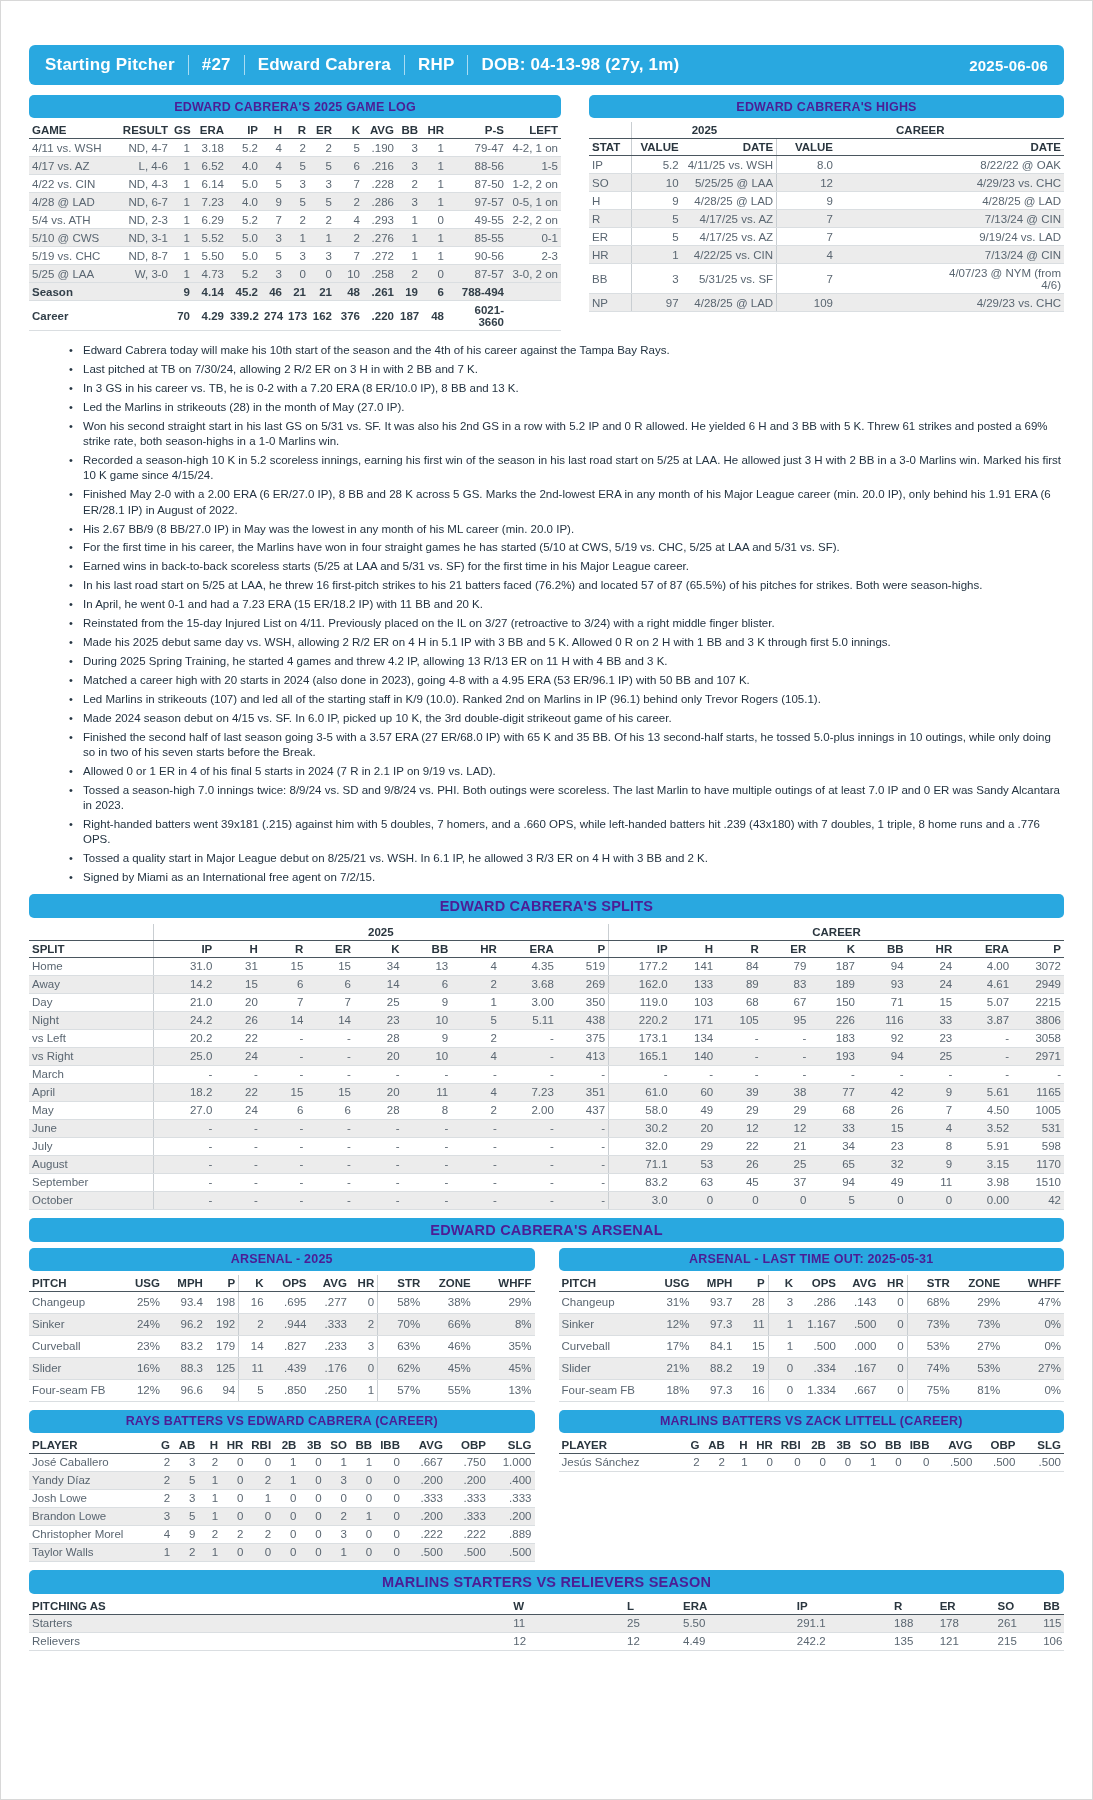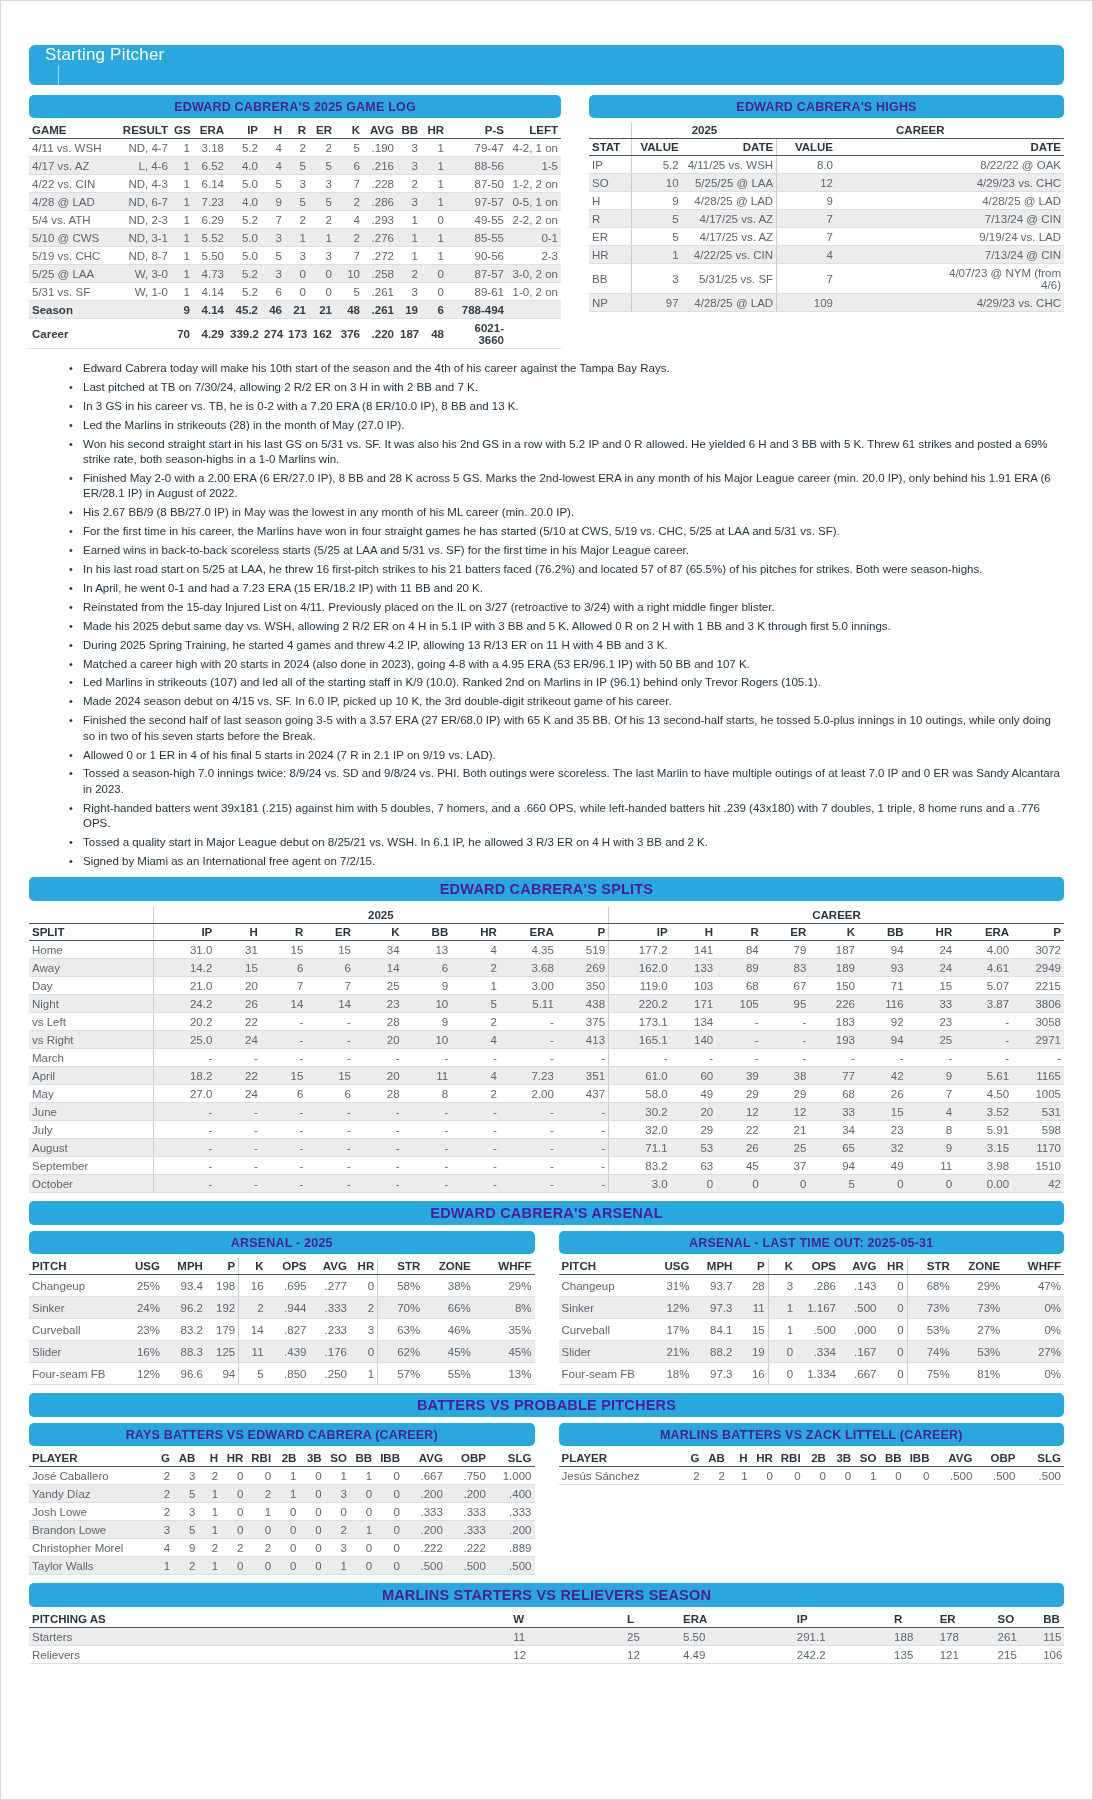--- a/index.html
+++ b/index.html
@@ -4,22 +4,22 @@
 <style>
   html,body{margin:0;padding:0;background:#ffffff;}
   .page{
     width:1093px;height:1800px;box-sizing:border-box;
     padding:44px 28px 0 28px;border:1px solid #d8d8d8;background:#fff;
     overflow:hidden;font-family:"Liberation Sans", sans-serif;
   }
   
   .bar-main{
     height:40px;border-radius:6px;background:#29a8e0;color:#fff;
-    display:flex;padding:0 16px;box-sizing:border-box;
-    font-weight:normal;font-size:17px;letter-spacing:.2px;flex-direction:column;
+    display:flex;align-items:center;padding:0 16px;box-sizing:border-box;
+    font-weight:bold;font-size:17px;letter-spacing:.2px;
   }
   .bar-main .divider{width:1px;height:20px;background:rgba(255,255,255,.6);margin:0 13px;flex:0 0 auto;}
   .bar-main .date{margin-left:auto;font-size:15px;}
   
   .title-bar{
     height:24px;border-radius:5px;background:#29a8e0;color:#4c1d95;
     display:flex;align-items:center;justify-content:center;
     font-weight:bold;font-size:14.5px;letter-spacing:.2px;
   }
   .title-bar.small{font-size:12.5px;height:23px;}
@@ -238,36 +238,20 @@
               <td>3</td>
               <td>0</td>
               <td>0</td>
               <td>10</td>
               <td>.258</td>
               <td>2</td>
               <td>0</td>
               <td>87-57</td>
               <td>3-0, 2 on</td>
             </tr>
-            <tr>
-              <td>5/31 vs. SF</td>
-              <td>W, 1-0</td>
-              <td>1</td>
-              <td>4.14</td>
-              <td>5.2</td>
-              <td>6</td>
-              <td>0</td>
-              <td>0</td>
-              <td>5</td>
-              <td>.261</td>
-              <td>3</td>
-              <td>0</td>
-              <td>89-61</td>
-              <td>1-0, 2 on</td>
-            </tr>
           </tbody>
         <tbody class="totals stripe-odd">
             <tr>
               <td>Season</td>
               <td></td>
               <td>9</td>
               <td>4.14</td>
               <td>45.2</td>
               <td>46</td>
               <td>21</td>
@@ -384,20 +368,21 @@
       </table>
     </div>
   </div>
 
   <ul class="notes">
       <li>Edward Cabrera today will make his 10th start of the season and the 4th of his career against the Tampa Bay Rays.</li>
       <li>Last pitched at TB on 7/30/24, allowing 2 R/2 ER on 3 H in with 2 BB and 7 K.</li>
       <li>In 3 GS in his career vs. TB, he is 0-2 with a 7.20 ERA (8 ER/10.0 IP), 8 BB and 13 K.</li>
       <li>Led the Marlins in strikeouts (28) in the month of May (27.0 IP).</li>
       <li>Won his second straight start in his last GS on 5/31 vs. SF. It was also his 2nd GS in a row with 5.2 IP and 0 R allowed. He yielded 6 H and 3 BB with 5 K. Threw 61 strikes and posted a 69% strike rate, both season-highs in a 1-0 Marlins win.</li>
+      <li>Recorded a season-high 10 K in 5.2 scoreless innings, earning his first win of the season in his last road start on 5/25 at LAA. He allowed just 3 H with 2 BB in a 3-0 Marlins win. Marked his first 10 K game since 4/15/24.</li>
       <li>Finished May 2-0 with a 2.00 ERA (6 ER/27.0 IP), 8 BB and 28 K across 5 GS. Marks the 2nd-lowest ERA in any month of his Major League career (min. 20.0 IP), only behind his 1.91 ERA (6 ER/28.1 IP) in August of 2022.</li>
       <li>His 2.67 BB/9 (8 BB/27.0 IP) in May was the lowest in any month of his ML career (min. 20.0 IP).</li>
       <li>For the first time in his career, the Marlins have won in four straight games he has started (5/10 at CWS, 5/19 vs. CHC, 5/25 at LAA and 5/31 vs. SF).</li>
       <li>Earned wins in back-to-back scoreless starts (5/25 at LAA and 5/31 vs. SF) for the first time in his Major League career.</li>
       <li>In his last road start on 5/25 at LAA, he threw 16 first-pitch strikes to his 21 batters faced (76.2%) and located 57 of 87 (65.5%) of his pitches for strikes. Both were season-highs.</li>
       <li>In April, he went 0-1 and had a 7.23 ERA (15 ER/18.2 IP) with 11 BB and 20 K.</li>
       <li>Reinstated from the 15-day Injured List on 4/11. Previously placed on the IL on 3/27 (retroactive to 3/24) with a right middle finger blister.</li>
       <li>Made his 2025 debut same day vs. WSH, allowing 2 R/2 ER on 4 H in 5.1 IP with 3 BB and 5 K. Allowed 0 R on 2 H with 1 BB and 3 K through first 5.0 innings.</li>
       <li>During 2025 Spring Training, he started 4 games and threw 4.2 IP, allowing 13 R/13 ER on 11 H with 4 BB and 3 K.</li>
       <li>Matched a career high with 20 starts in 2024 (also done in 2023), going 4-8 with a 4.95 ERA (53 ER/96.1 IP) with 50 BB and 107 K.</li>
@@ -962,21 +947,20 @@
                 <td>81%</td>
                 <td>0%</td>
               </tr>
             </tbody>
         </table>
       </div>
     </div>
   </div>
 
   <div class="sect">
-    <div class="title-bar">BATTERS VS PROBABLE PITCHERS</div>
     <div class="half-row">
       <div class="half">
         <div class="title-bar small">RAYS BATTERS VS EDWARD CABRERA (CAREER)</div>
         <table class="tbl mt4">
           <colgroup>
             <col style="width:24%">
               <col style="width:4.5%">
               <col style="width:5%">
               <col style="width:4.5%">
               <col style="width:5%">

